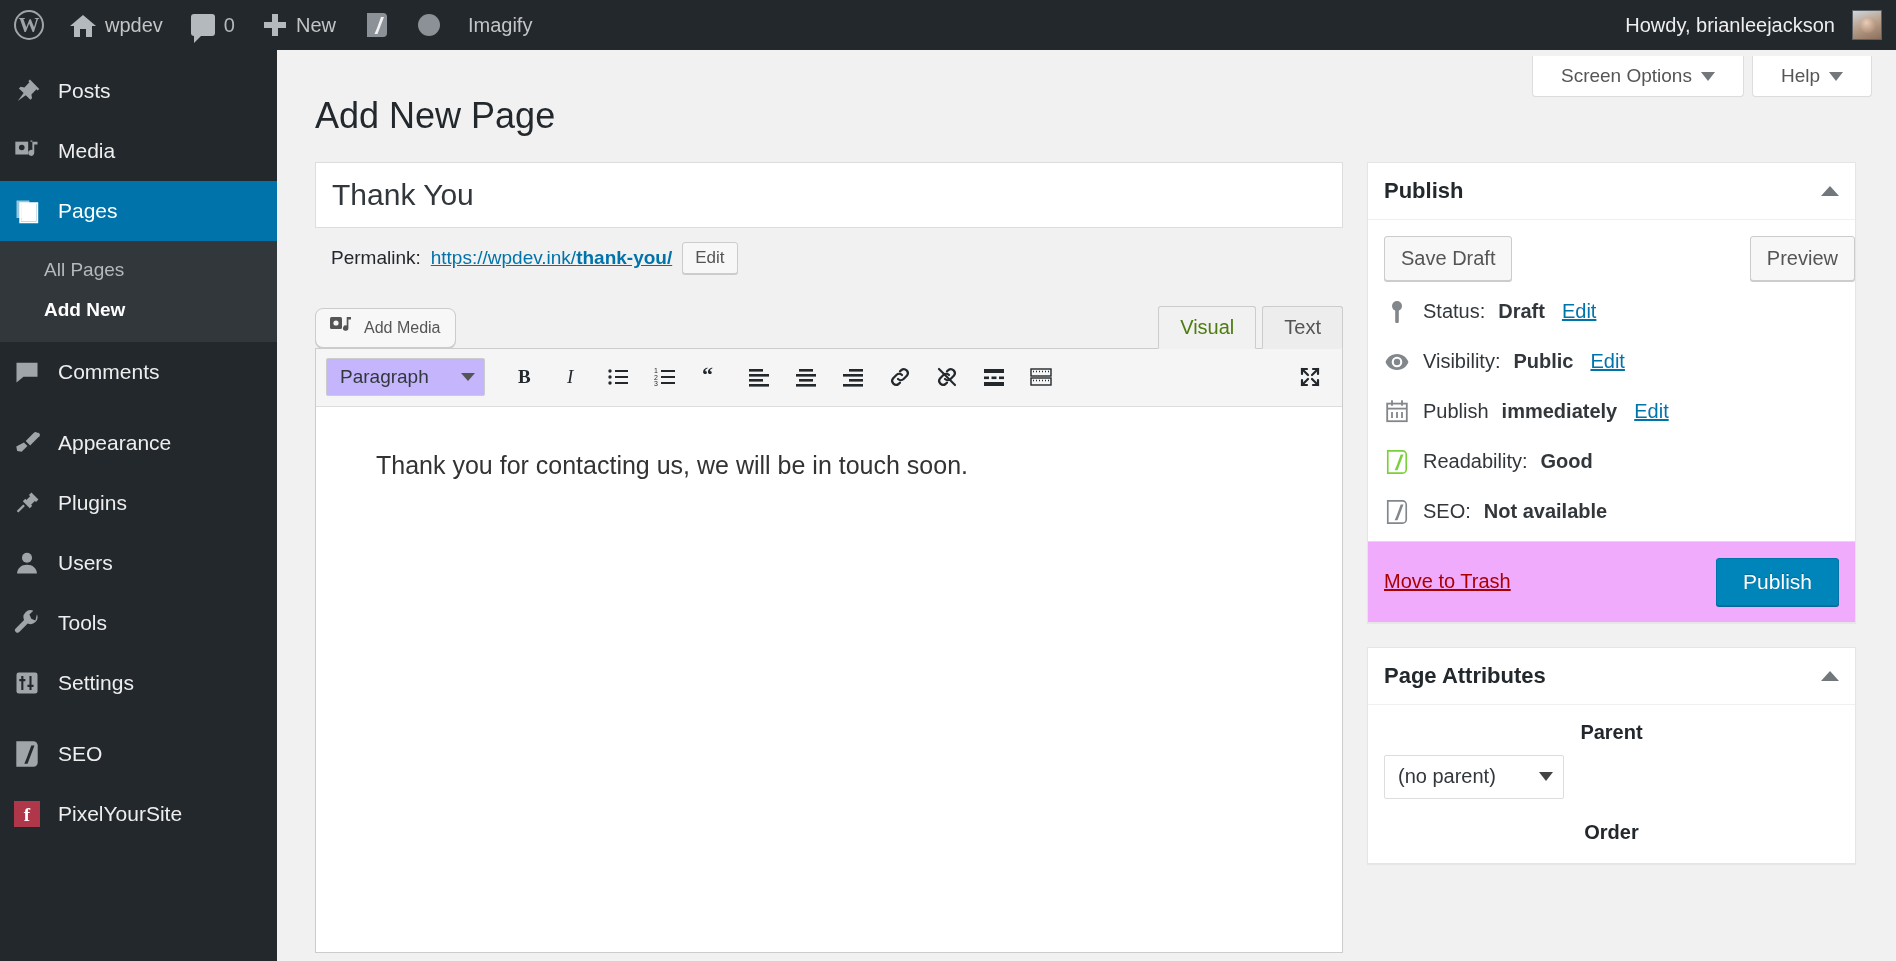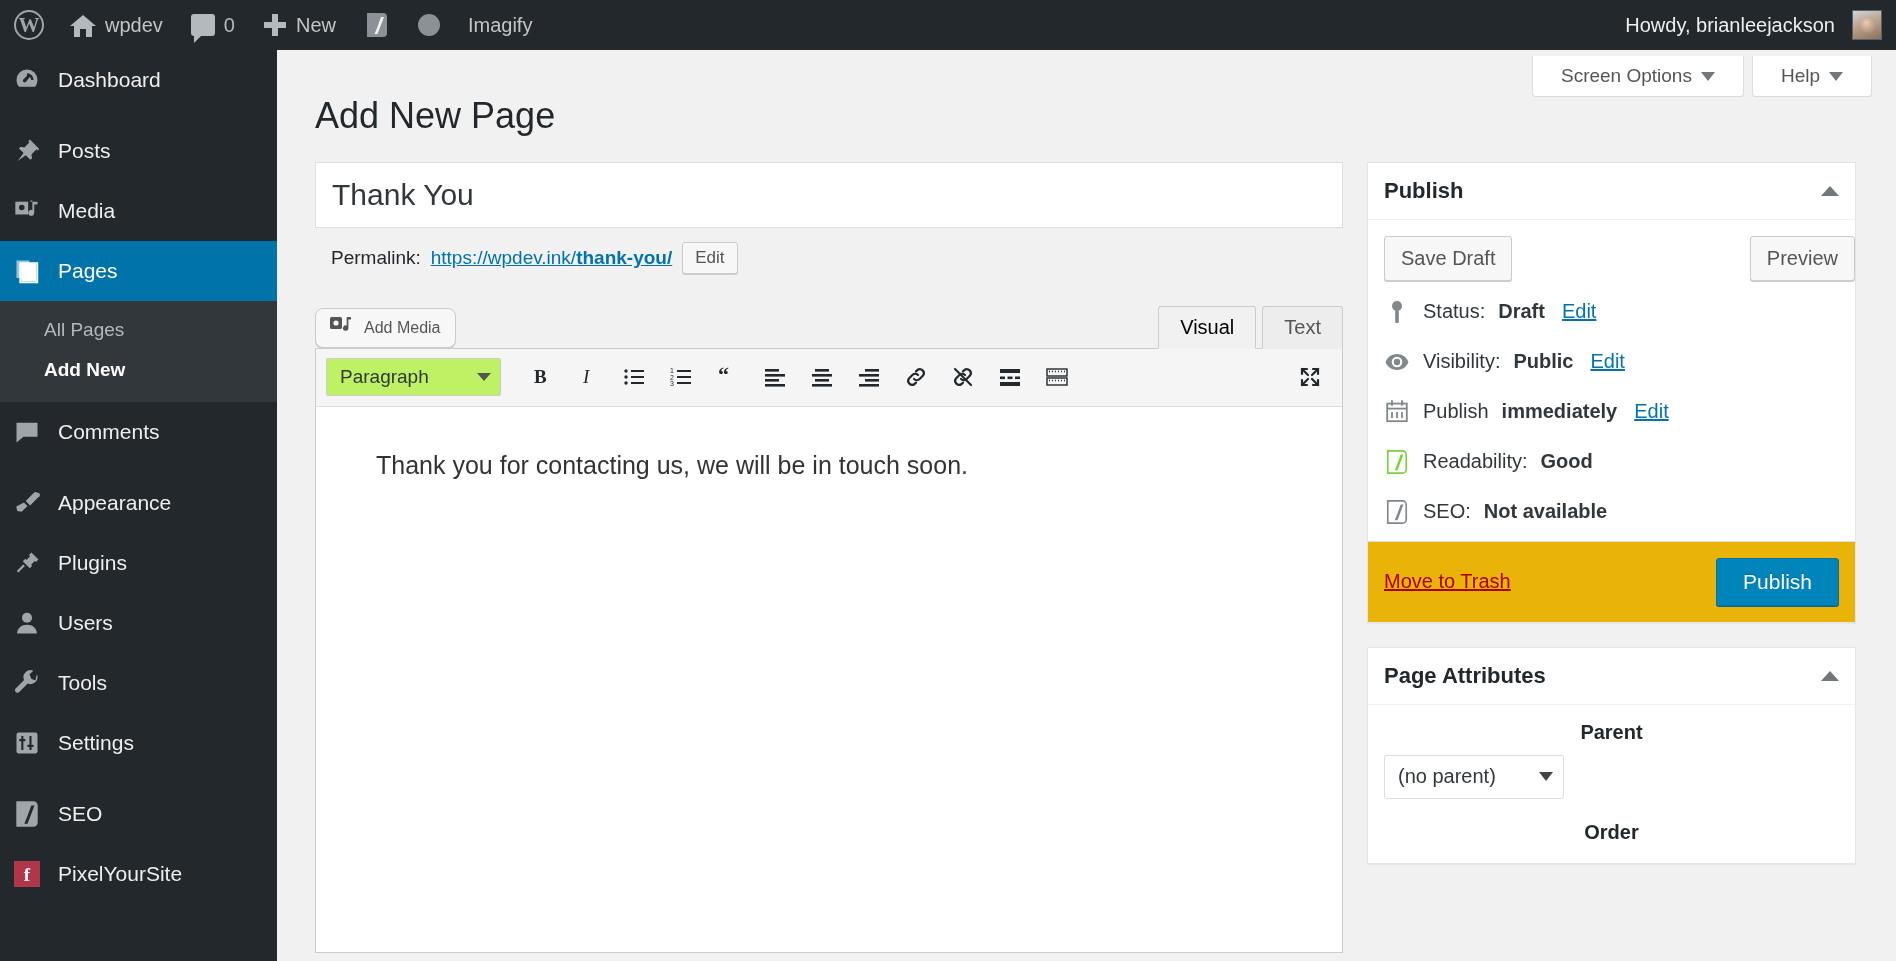--- a/index.html
+++ b/index.html
@@ -205,33 +205,33 @@
     display: flex; align-items: flex-end;
   }
   .wp-switch-editor {
     background: #ededed; border: 1px solid #ccc;
     border-bottom-color: transparent;
     border-radius: 3px 3px 0 0;
     padding: 9px 21px; margin-left: 6px;
     font-size: 20px; color: #555; cursor: pointer;
   }
   .wp-switch-editor.active {
-    background: #f1f1f1; border-bottom-color: #f1f1f1; color: #000000;
+    background: #f1f1f1; border-bottom-color: #f1f1f1; color: #4d7c0f;
   }
   #wp-content-wrap {
     border: 1px solid #ccc; background: #fff;
   }
   #mce-toolbar {
     background: #f5f5f5; border-bottom: 1px solid #ddd;
     display: flex; align-items: center;
     padding: 9px 10px; gap: 3px; height: 58px;
   }
   .mce-select {
     display: flex; align-items: center; justify-content: space-between;
-    width: 175px; height: 38px; background: #bef264;
+    width: 159px; height: 38px; background: #c4b5fd;
     border: 1px solid #ccc; border-radius: 2px;
     padding: 0 9px 0 13px; font-size: 19px; color: #32373c;
     cursor: pointer; margin-right: 14px; gap: 32px;
   }
   .mce-select .caret {
     width:0;height:0;border-left:7px solid transparent;
     border-right:7px solid transparent;border-top:8px solid #555;
   }
   .mce-btn {
     width: 44px; height: 40px; display: flex;
@@ -283,21 +283,21 @@
     display: flex; align-items: center; justify-content: center;
     color: #82878c;
   }
   .misc-pub b { font-weight: bold; }
   .edit-link {
     color: #0073aa; text-decoration: underline; cursor: pointer;
     margin-left: 4px;
   }
   #major-publishing-actions {
     display: flex; align-items: center; justify-content: space-between;
-    padding: 16px; background: #eab308; border-top: 1px solid #ddd;
+    padding: 16px; background: #f0abfc; border-top: 1px solid #ddd;
   }
   #delete-action a {
     color: #a00; text-decoration: underline; cursor: pointer; font-size: 20px;
   }
   .button-primary {
     background: #0085ba; border: 1px solid #0073aa;
     border-radius: 3px; color: #fff; font-size: 21px;
     padding: 11px 26px; cursor: pointer;
     box-shadow: 0 1px 0 #006799;
     text-shadow: 0 -1px 1px #006799;
@@ -356,28 +356,20 @@
   </div>
   <div class="ab-spacer"></div>
   <div class="ab-item">
     <span class="howdy">Howdy, brianleejackson</span>
     <span class="avatar"></span>
   </div>
 </div>
 
 <div id="adminmenu">
 
-  <div class="menu-item">
-    <span class="mi-icon">
-      <svg width="28" height="28" viewBox="0 0 24 24" fill="currentColor">
-          <path d="M12 3a9 9 0 0 0-9 9 9 9 0 0 0 2.1 5.8h13.8A9 9 0 0 0 21 12a9 9 0 0 0-9-9zm0 3.3a5.7 5.7 0 0 1 5.7 5.7h-2.1a3.6 3.6 0 0 0-1.2-2.6l-3.4 4.4a1.6 1.6 0 0 1-2.4-2L12 8.3a5.5 5.5 0 0 1 0-2z"></path>
-        </svg>
-    </span>
-    <span>Dashboard</span>
-  </div>
 
   <div class="menu-sep"></div>
 
   <div class="menu-item">
     <span class="mi-icon">
       <svg width="28" height="28" viewBox="0 0 24 24" fill="currentColor">
           <path d="M14.5 2.2l-1.4 1.4 1 1-4.3 4.3-3.3-.5-1.4 1.4 4 4-5 6.8 6.8-5 4 4 1.4-1.4-.5-3.3 4.3-4.3 1 1 1.4-1.4z"></path>
         </svg>
     </span>
     <span>Posts</span>

